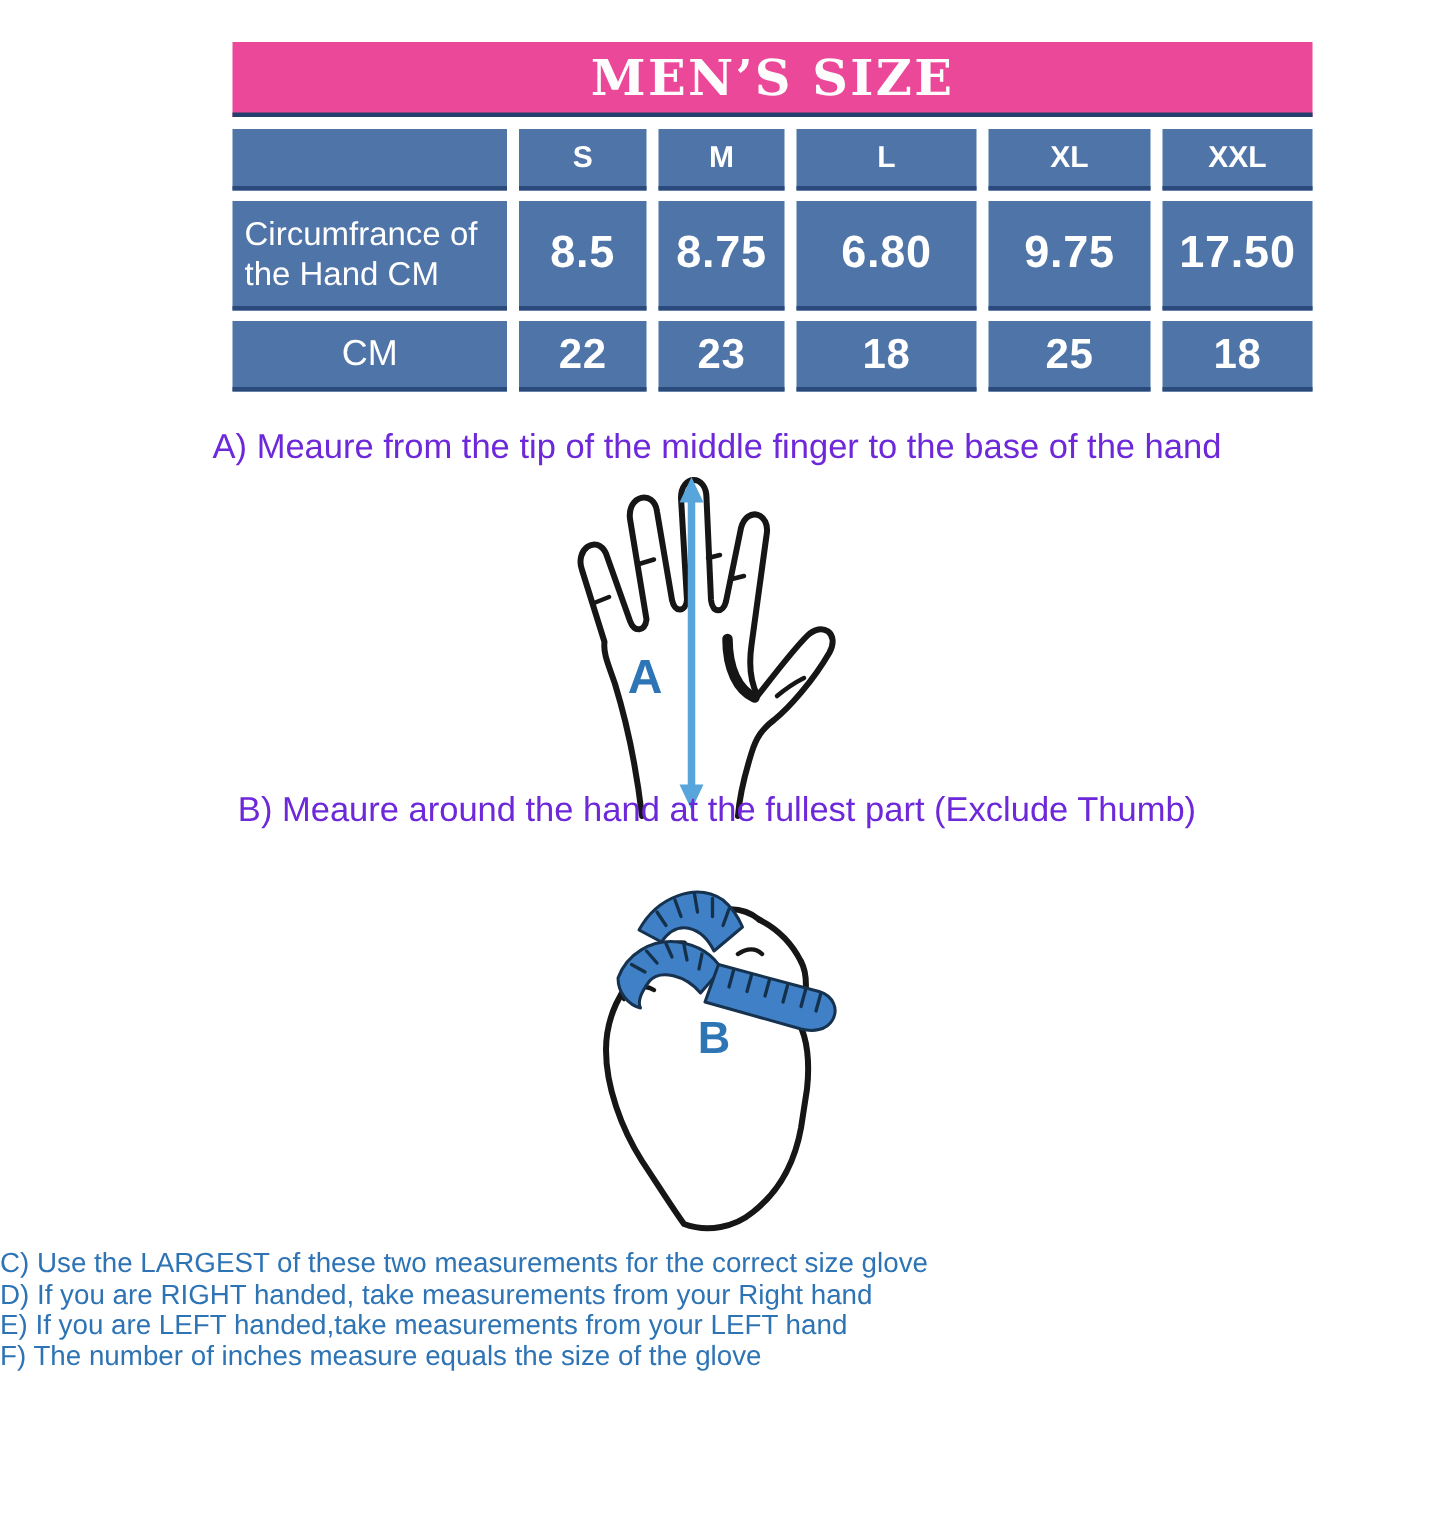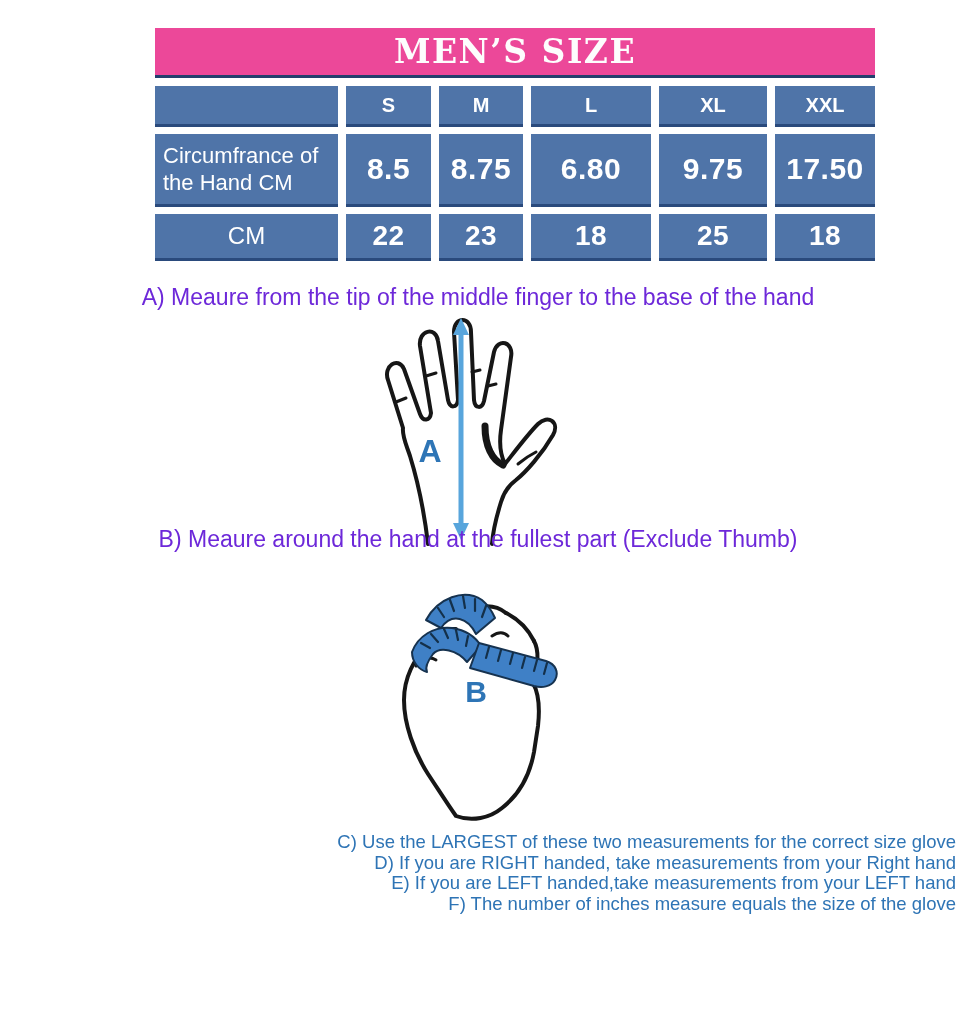--- a/index.html
+++ b/index.html
@@ -21,21 +21,21 @@
   .cell.val-med{font-weight:bold;font-size:28px;letter-spacing:0.5px;}
   .cell.lbl-left{justify-content:flex-start;padding-left:8px;font-size:22px;line-height:1.25;
                  font-weight:normal;}
   .cell.lbl-center{font-size:24px;font-weight:normal;}
 
   
   .instr{position:absolute;left:0;width:956px;text-align:center;color:#6d28d9;
          font-size:23px;white-space:pre;}
   #instr-a{top:284px;}
   #instr-b{top:526px;}
-  #instr-block{position:absolute;left:0;top:832px;width:956px;text-align:right;
+  #instr-block{position:absolute;left:0;top:832px;width:956px;text-align:left;
                color:#2e74b5;font-size:18.5px;line-height:20.7px;}
 
   
   #hand-diagram{position:absolute;left:368px;top:314px;}
   #fist-diagram{position:absolute;left:388px;top:586px;}
   .ink{fill:none;stroke:#161616;stroke-width:4;stroke-linecap:round;stroke-linejoin:round;}
   .ink-fill{fill:#ffffff;stroke:#161616;stroke-width:4;stroke-linecap:round;stroke-linejoin:round;}
   .crease{fill:none;stroke:#161616;stroke-width:3;stroke-linecap:round;}
   .tape{fill:#3f80c6;stroke:#16324f;stroke-width:2;stroke-linejoin:round;}
   .tick{stroke:#14304a;stroke-width:2.2;stroke-linecap:round;fill:none;}

